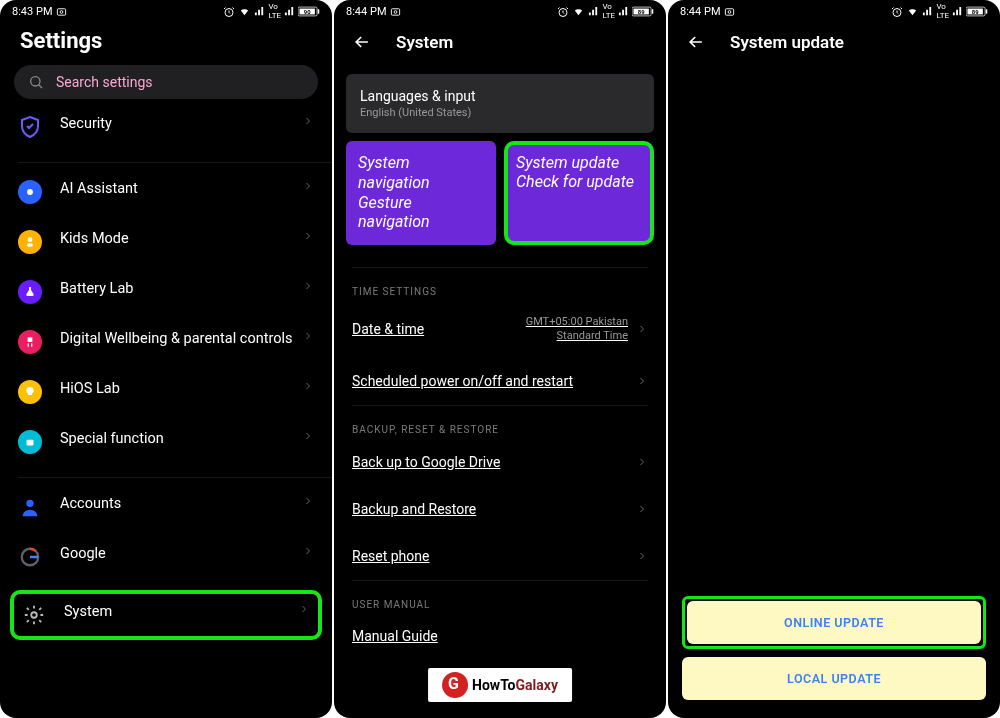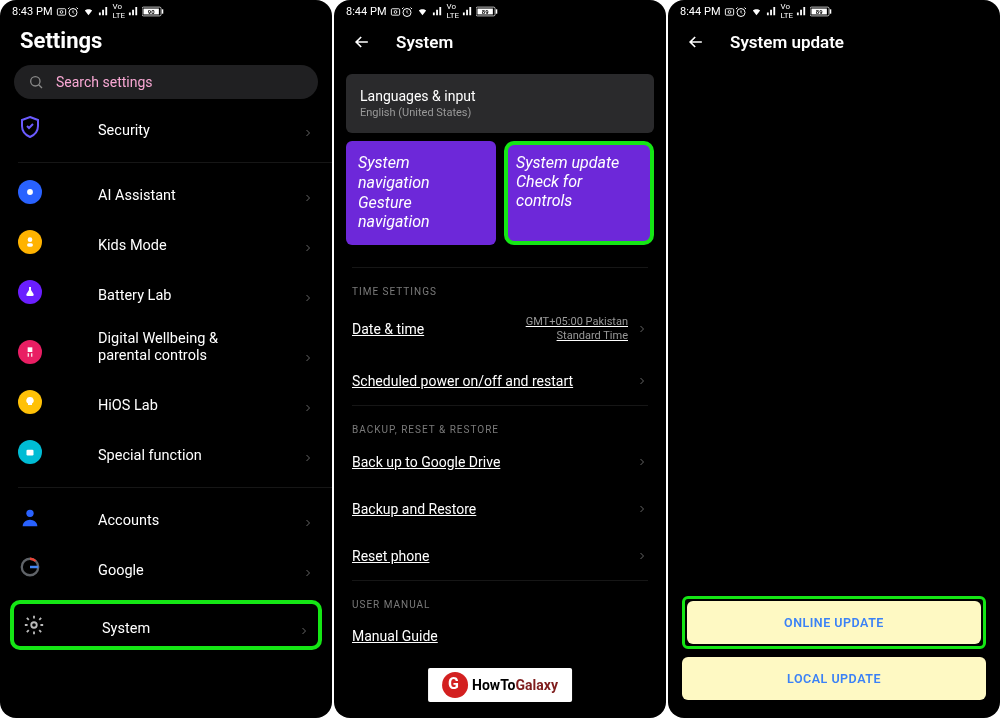--- a/index.html
+++ b/index.html
@@ -1,31 +1,31 @@
 <!DOCTYPE html>
 <html><head>
   <meta charset="utf-8">
   <style>
     * { box-sizing: border-box; margin: 0; padding: 0; font-family: -apple-system, "Segoe UI", Roboto, sans-serif; }
     body { background: #fff; width: 1000px; height: 718px; display: flex; gap: 2px; overflow: hidden; }
     .phone { flex: 1; background: #000; color: #fff; display: flex; flex-direction: column; position: relative; border-radius: 16px; overflow: hidden; }
     .phone + .phone { margin-left: 0; }
-    .statusbar { display: flex; align-items: center; justify-content: flex-start; padding: 4px 12px; font-size: 11px; height: 22px; }
+    .statusbar { display: flex; align-items: center; justify-content: space-between; padding: 4px 12px; font-size: 11px; height: 22px; }
     .statusbar .left { display: flex; align-items: center; gap: 4px; }
     .statusbar .right { display: flex; align-items: center; gap: 3px; }
     .sbicon svg { vertical-align: middle; }
     .header { display: flex; align-items: center; padding: 10px 18px 8px; }
     .header .back { margin-right: 24px; display: flex; }
     .screen-title { font-size: 17px; font-weight: 600; }
     .h1 { font-size: 22px; font-weight: 700; padding: 6px 20px 8px; }
     .search { margin: 4px 14px 10px; background: #202022; border-radius: 20px; display: flex; align-items: center; padding: 9px 14px; gap: 12px; }
     .search .sicon { width: 16px; height: 16px; color: #888; }
     .search .phold { color: #f9a8d4; font-size: 14px; }
     .list { flex: 1; display: flex; flex-direction: column; overflow: hidden; }
-    .row { display: flex; align-items: flex-end; padding: 13px 18px; position: relative; gap: 38px; }
+    .row { display: flex; align-items: flex-start; padding: 13px 18px; position: relative; }
     .row .icon { width: 24px; height: 24px; margin-right: 18px; display: flex; align-items: center; justify-content: center; border-radius: 50%; flex-shrink: 0; }
     .row .label { font-size: 14.5px; flex: 1; }
     .row .chev { color: #666; display: flex; }
     .section-sep { border-top: 1px solid #161616; margin: 10px 0 4px 18px; }
     .cards { padding: 0 12px; }
     .card { background: #1c1c1e; border-radius: 6px; padding: 14px 14px; margin-bottom: 8px; }
     .card .ctitle { font-size: 14px; }
     .card .csub { font-size: 11px; color: #999; margin-top: 2px; }
     .card-row { display: flex; gap: 8px; }
     .card-half { background: #6d28d9; border-radius: 6px; padding: 12px 12px 14px; flex: 1; font-style: italic; }
@@ -283,21 +283,21 @@
       <div class="ctitle">Languages &amp; input</div>
       <div class="csub">English (United States)</div>
     </div>
     <div class="card-row">
       <div class="card-half">
         <div class="ctitle" style="line-height:1.25">System navigation</div>
         <div class="csub">Gesture navigation</div>
       </div>
       <div class="card-half highlight-green" style="padding:8px 8px 10px">
         <div class="ctitle">System update</div>
-        <div class="csub">Check for controls</div>
+        <div class="csub">Check for update</div>
       </div>
     </div>
   </div>
   <div class="hline" style="margin-top:22px"></div>
   <div class="section-hdr">TIME SETTINGS</div>
   <div class="srow">
     <div class="slabel">Date &amp; time</div>
     <div class="sval">GMT+05:00 Pakistan<br>Standard Time</div>
     <div class="chev"><svg width="12" height="12" viewBox="0 0 24 24" fill="none" stroke="currentColor" stroke-width="2">
           <path d="M9 6l6 6-6 6"></path>

